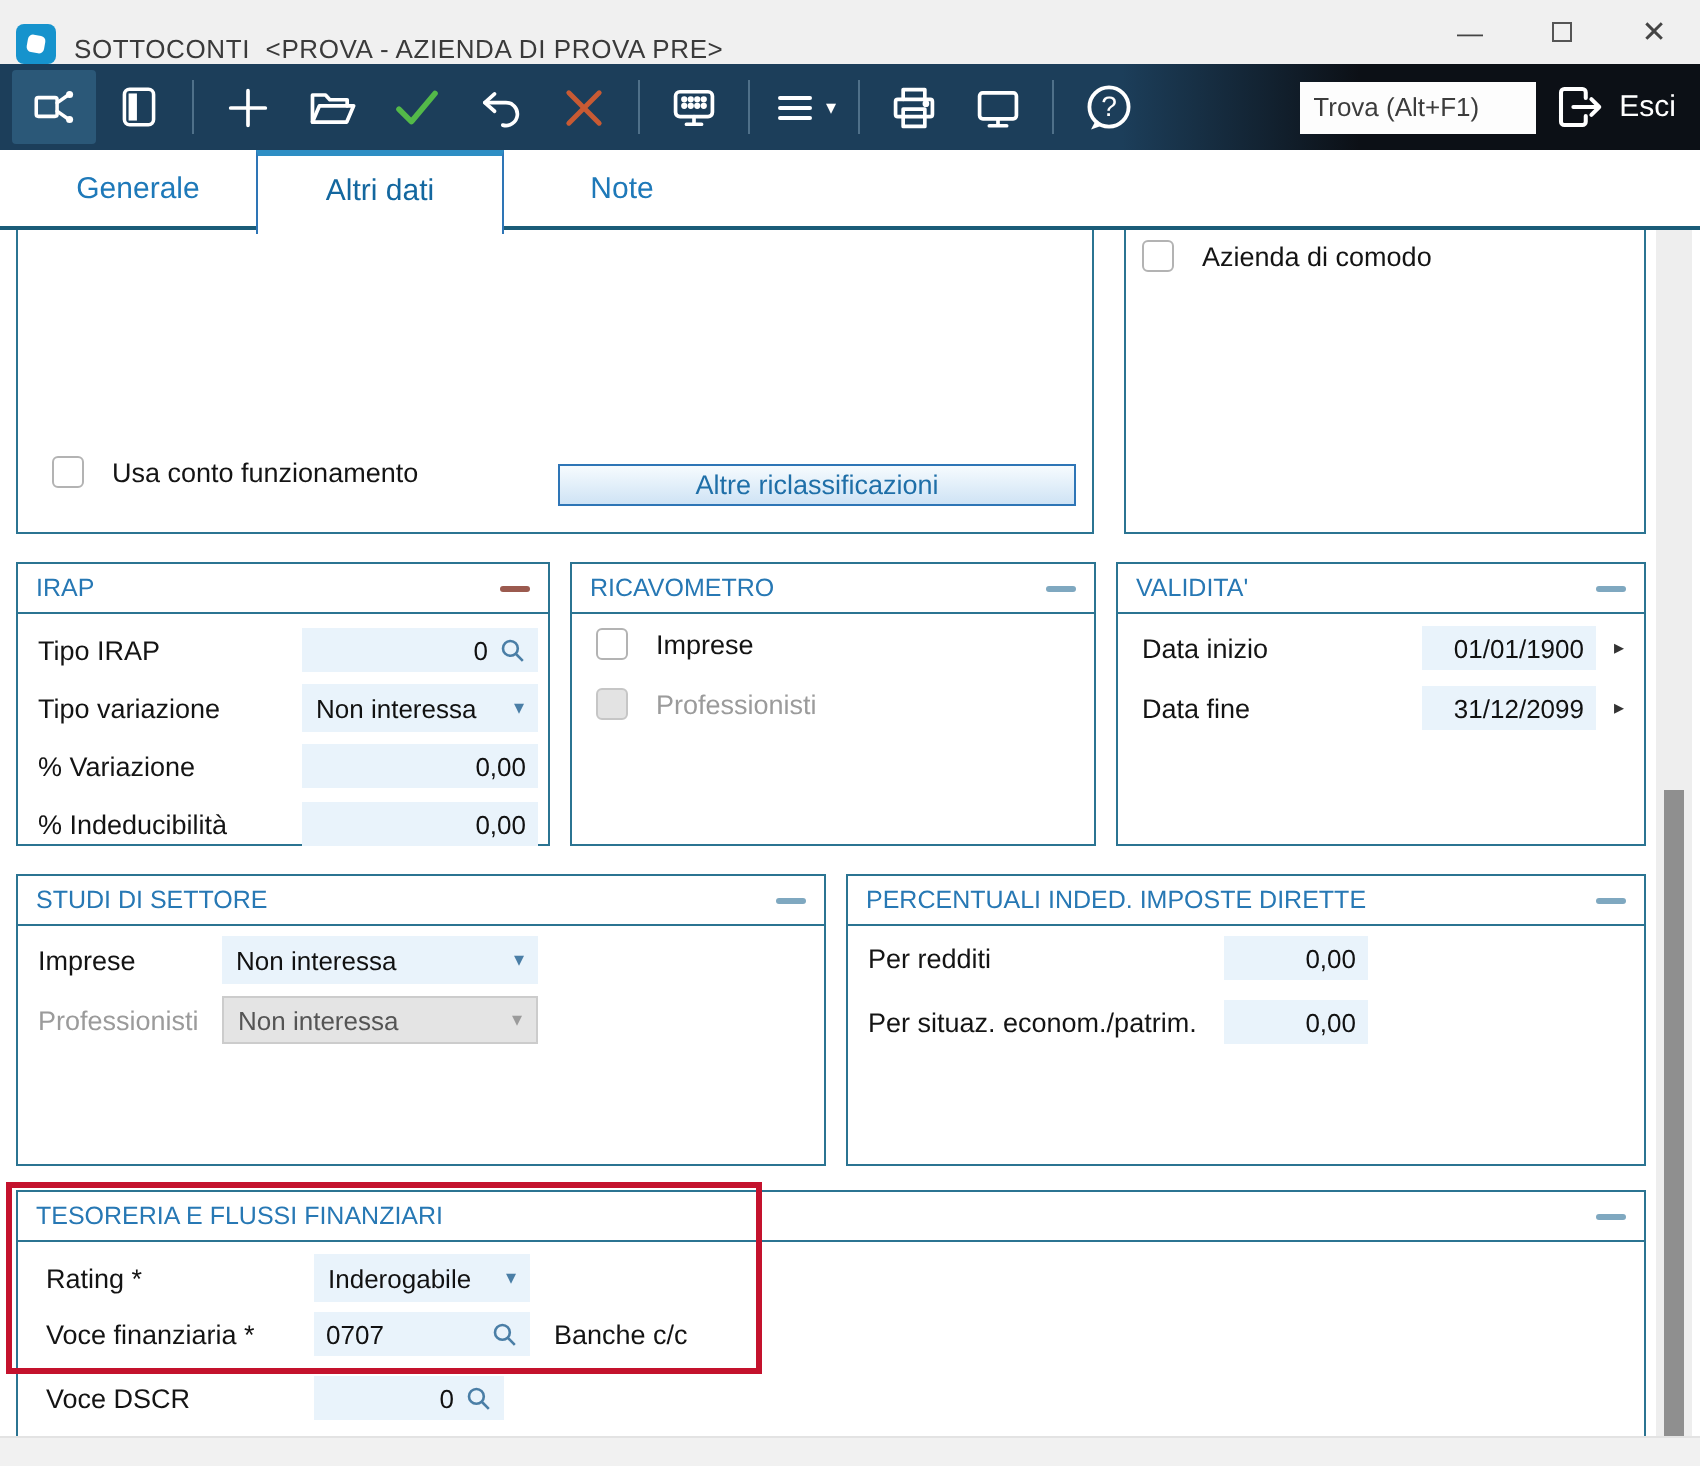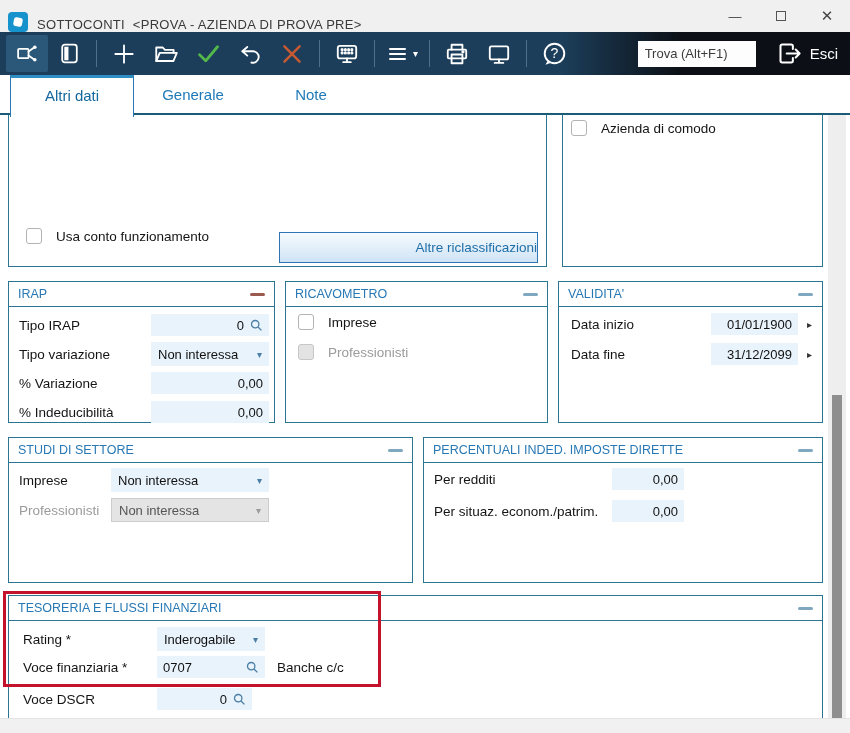--- a/index.html
+++ b/index.html
@@ -17,21 +17,21 @@
   .max-box { width:10px; height:10px; border:1.4px solid #555; }
   .close-glyph { font-size:15px; }
   
   .toolbar { height:43px; background:linear-gradient(90deg,#1c3e5a 0%, #1c3e5a 66%, #0c1016 80%, #0c1016 100%);
     display:flex; align-items:center; padding:0 6px; }
   .tb-btn { width:42px; height:37px; display:flex; align-items:center; justify-content:center; border-radius:2px; cursor:pointer; }
   .tb-btn.hl { background:#2b5878; }
   .tb-sep { width:1px; height:27px; background:#4f7089; margin:0 6px; }
   .tb-btn svg { stroke:#fff; fill:none; stroke-width:1.7; stroke-linecap:round; stroke-linejoin:round; }
   .menu-caret { color:#fff; font-size:10px; margin-left:3px; }
-  .tb-right { margin-left:auto; display:flex; align-items:center; gap:20px; padding-right:6px; }
+  .tb-right { margin-left:auto; display:flex; align-items:center; gap:8px; padding-right:6px; }
   .find-input { width:118px; height:26px; background:#fdfdfd; border:0; font-family:"Liberation Sans",sans-serif;
     font-size:13px; color:#333; padding:0 7px; outline:none; }
   .find-input::placeholder { color:#3c3c3c; opacity:1; }
   .exit-btn { display:flex; align-items:center; gap:7px; cursor:pointer; }
   .exit-btn svg { stroke:#fff; fill:none; stroke-width:1.8; stroke-linecap:round; stroke-linejoin:round; }
   .exit-label { color:#fff; font-size:15px; }
   
   .tabbar { position:relative; height:40px; background:#fff; display:flex; padding-left:10px; z-index:3; }
   .tabline { position:absolute; left:0; right:0; bottom:0; height:2px; background:#1a5c78; }
   .tab { width:118px; height:40px; line-height:40px; text-align:center; font-size:15px; color:#1e79b9; cursor:pointer; }
@@ -55,23 +55,23 @@
     padding:0 7px; font-size:13px; color:#111; cursor:pointer; }
   .select.dis { background:#e4e4e4; border:1px solid #cccccc; color:#555; cursor:default; }
   .caret { color:#4a7ea6; font-size:10px; margin-left:6px; }
   .select.dis .caret { color:#9b9b9b; }
   .cb { width:16px; height:16px; border:1px solid #b3b3b3; border-radius:3px; background:#fff; cursor:pointer; flex:0 0 auto; }
   .cb.dis { background:#e3e3e3; border-color:#c6c6c6; cursor:default; }
   .cb-lbl { margin-left:14px; font-size:13.5px; color:#141414; }
   .cb-lbl.dis { color:#9b9b9b; }
   .mag { margin-left:6px; cursor:pointer; flex:0 0 auto; }
   .dar { color:#333; font-size:10px; margin-left:9px; cursor:pointer; }
-  .btn-riclass { position:absolute; left:270px; top:122px; width:259px; height:31px;
+  .btn-riclass { position:absolute; left:270px; top:122px; width:259px; height:21px;
     background:linear-gradient(#f6fbfe,#cfe3f5); border:1px solid #2e75b6; color:#1f6fa8;
-    font-size:13.5px; display:flex; align-items:center; justify-content:flex-end; cursor:pointer; }
+    font-size:13.5px; display:flex; align-items:center; justify-content:center; cursor:pointer; }
   .highlight-red { position:absolute; left:3px; top:476px; width:378px; height:96px;
     border:3px solid #c4122d; z-index:6; pointer-events:none; }
   
   .vscroll { position:absolute; top:0; bottom:0; right:4px; width:18px; background:#eeeeee; }
   .vthumb { position:absolute; left:4px; width:10px; top:280px; height:323px; background:#8f8f8f; cursor:pointer; }
   .bottomstrip { position:absolute; left:0; right:0; bottom:0; height:15px; background:#f1f1f1; border-top:1px solid #e3e3e3; }
 </style>
 </head>
 <body>
 
@@ -190,22 +190,22 @@
         <svg width="27" height="27" viewBox="0 0 24 24">
           <path d="M15 8V5.5A1.5 1.5 0 0 0 13.5 4h-8A1.5 1.5 0 0 0 4 5.5v13A1.5 1.5 0 0 0 5.5 20h8a1.5 1.5 0 0 0 1.5-1.5V16"></path>
           <path d="M9.5 12H21M17.5 8.5L21 12l-3.5 3.5"></path>
         </svg>
         <span class="exit-label">Esci</span>
       </div>
     </div>
   </div>
 
   <div class="tabbar">
+    <div class="tab">Generale</div>
     <div class="tab active">Altri dati</div>
-    <div class="tab">Generale</div>
     <div class="tab">Note</div>
     <div class="tabline"></div>
   </div>
 
   <div class="content">
 
     <div class="panel" style="left:8px;top:-6px;width:539px;height:158px;">
       <div class="row" style="left:17px;top:118px;">
         <span class="cb"></span>
         <span class="cb-lbl">Usa conto funzionamento</span>

